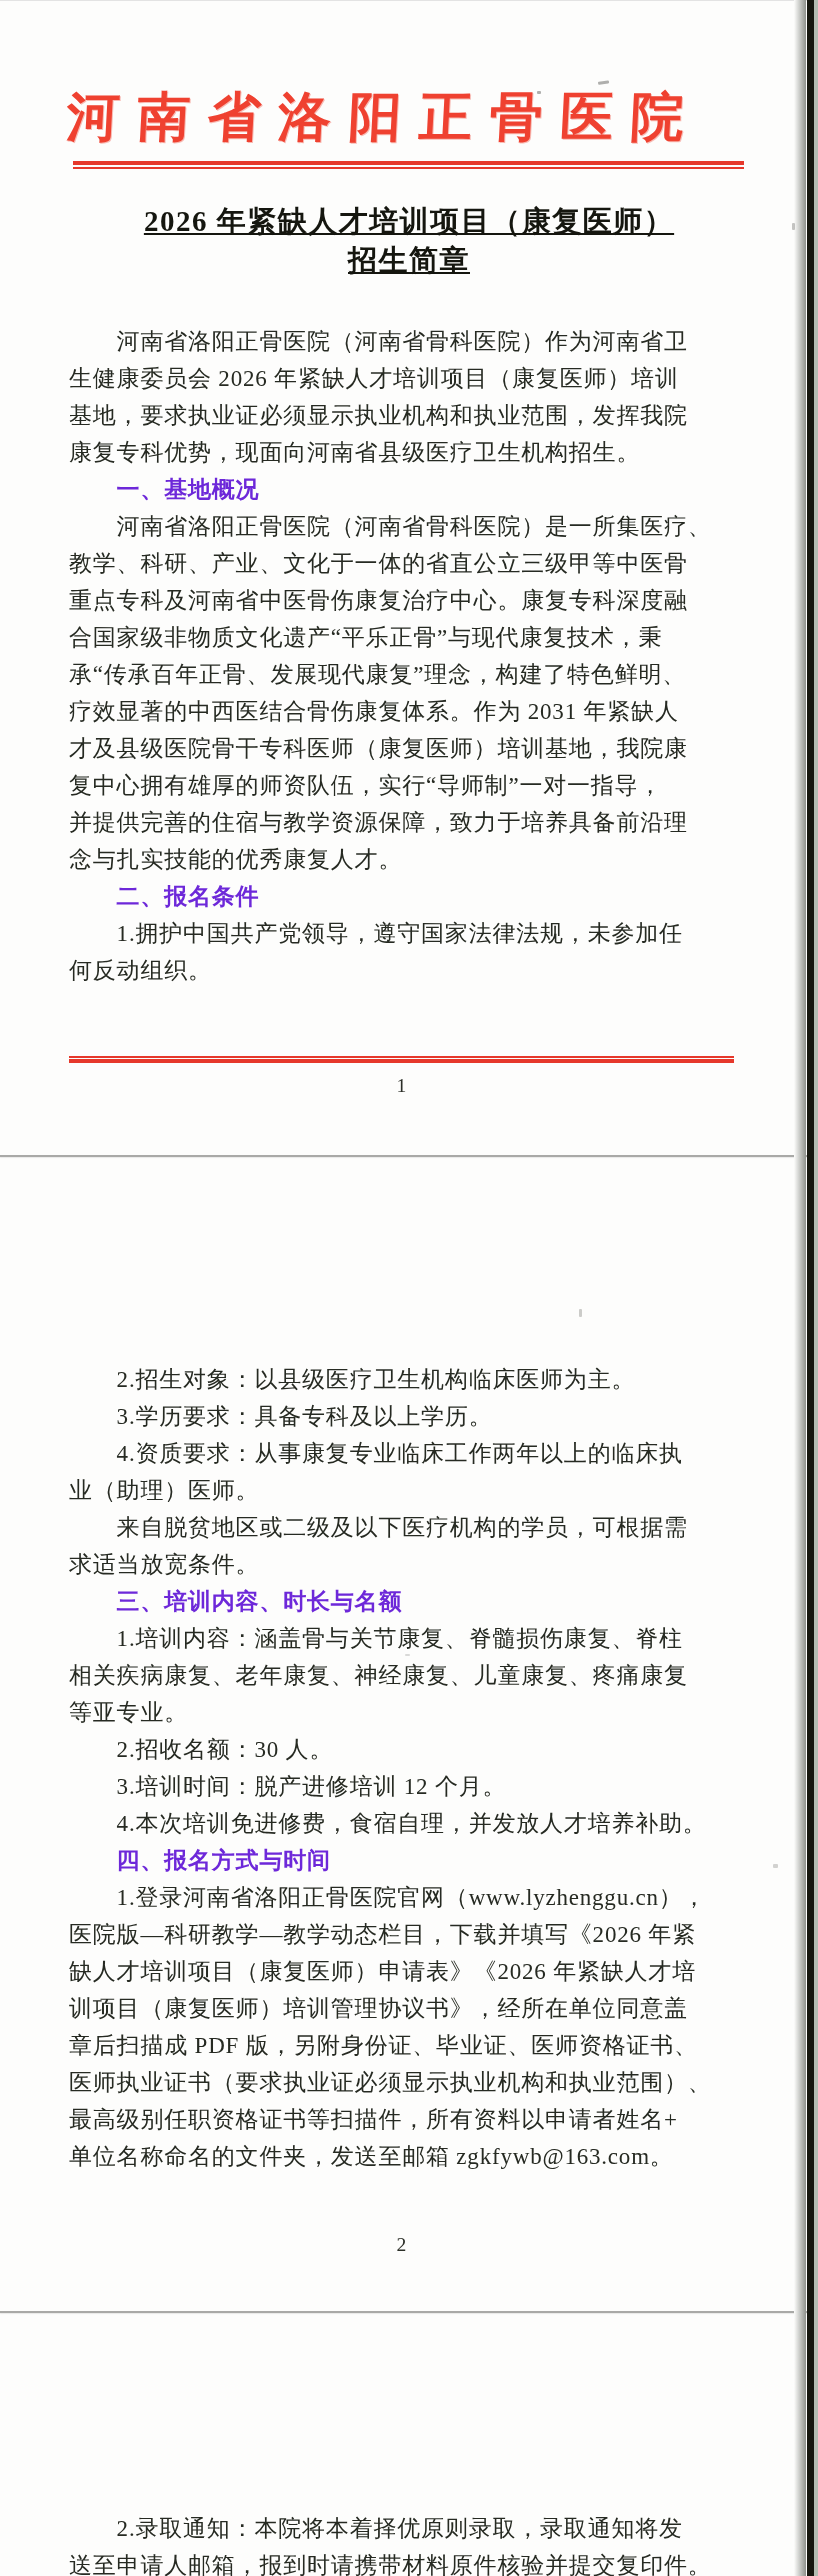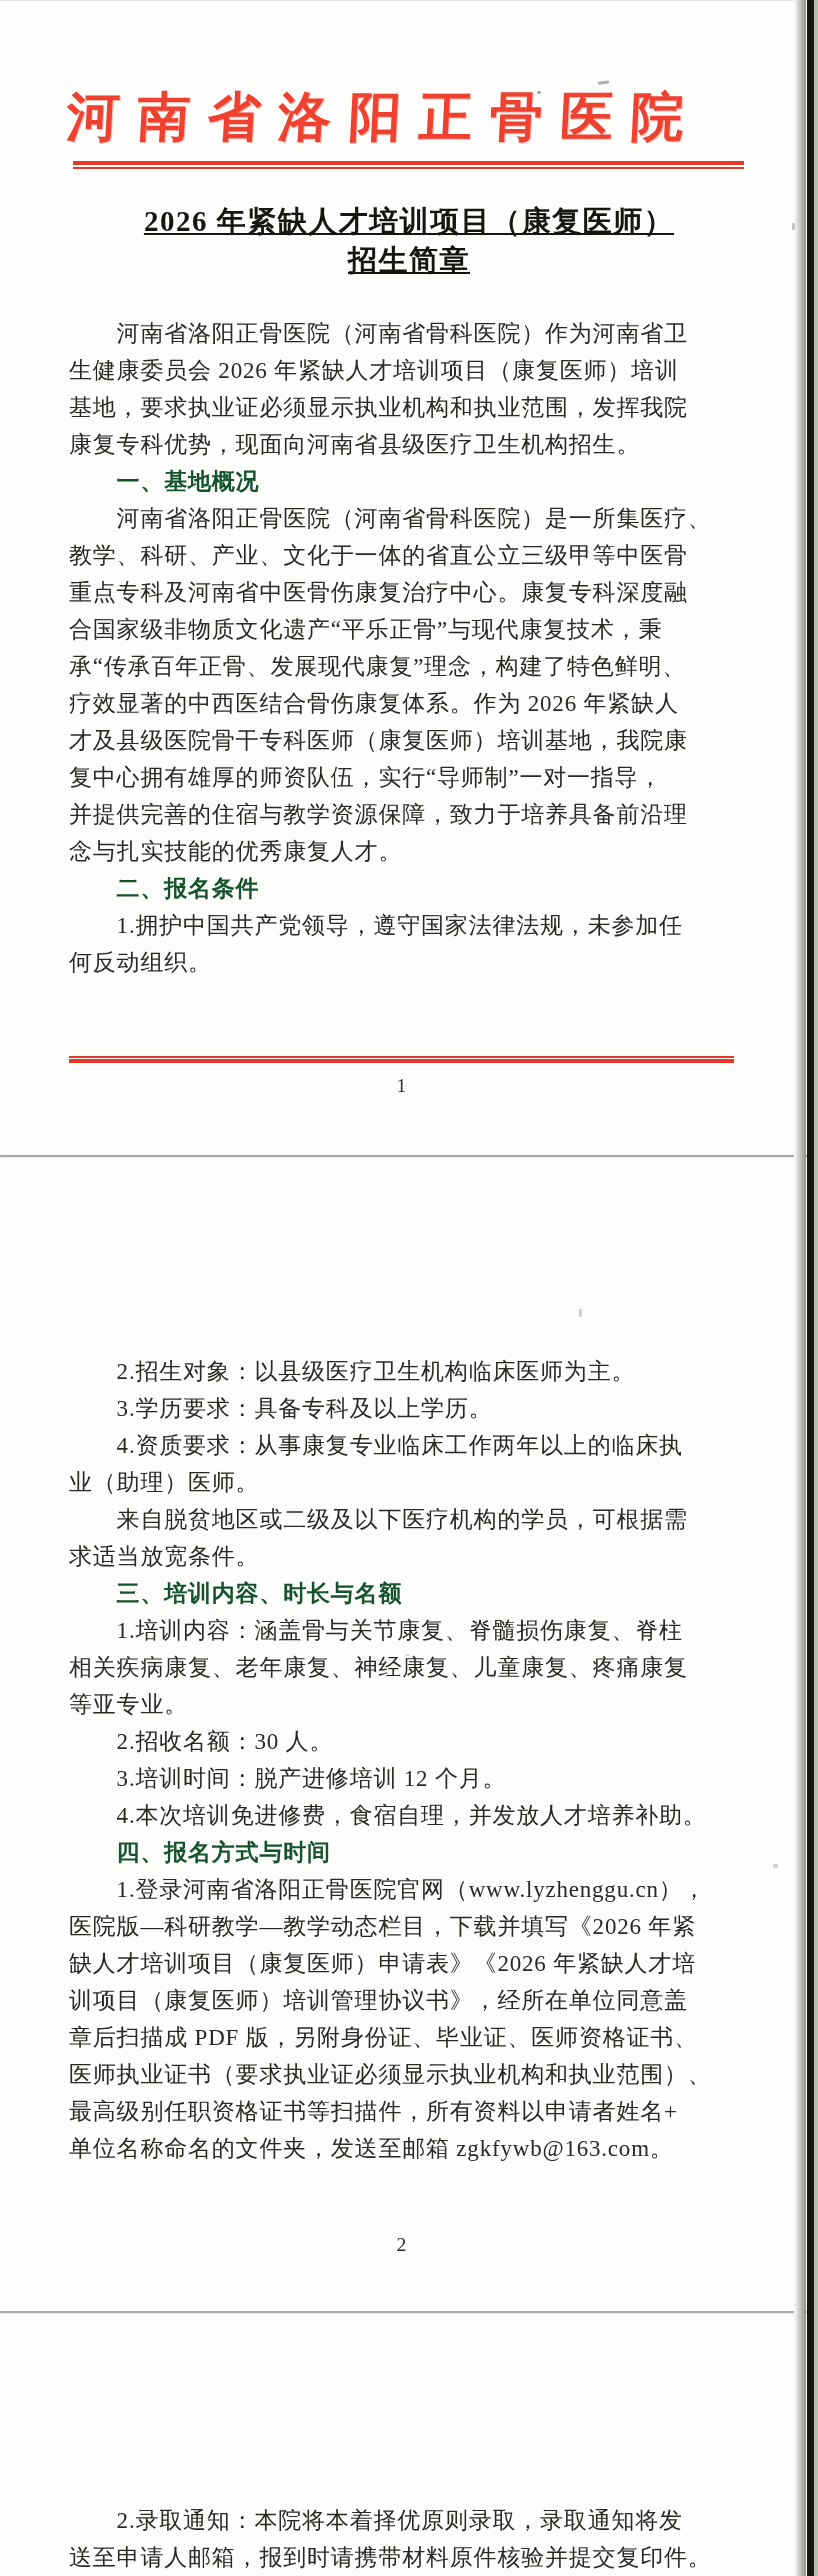--- a/index.html
+++ b/index.html
@@ -26,23 +26,23 @@
   .rule-h-thick{top:161px;left:73px;width:671px;height:3.6px;}
   .rule-h-thin{top:167px;left:73px;width:671px;height:1.5px;}
   .rule-f-thin{top:1056px;left:69px;width:665px;height:1.5px;}
   .rule-f-thick{top:1059px;left:69px;width:665px;height:4.1px;}
 
   .doc-title{position:absolute;top:202px;left:25px;width:768px;text-align:center;
     font-size:29px;font-weight:700;line-height:39px;letter-spacing:1.5px;color:#15160f;text-decoration:underline;}
 
   
   .textcol{position:absolute;left:69px;width:675px;font-size:23px;line-height:37px;
-           letter-spacing:0.8px;color:#262a22;}
+           letter-spacing:0.8px;color:#262a22;margin-top:8px;}
   .textcol .line{white-space:nowrap;height:37px;}
-  .textcol .line.bold{font-family:"Liberation Sans","DejaVu Sans",sans-serif;font-weight:700;color:#14532d;}
+  .textcol .line.bold{font-family:"Liberation Sans","DejaVu Sans",sans-serif;font-weight:700;color:#6d28d9;}
   .p1{top:315px;}
   .p2{top:1353px;}
   .p3{top:2502px;}
 
   .pageno{position:absolute;left:69px;width:665px;text-align:center;font-size:19.6px;color:#2c2f28;}
   .p1n{top:1075px;}
   .p2n{top:2234px;}
 
   
   .speck{position:absolute;background:#6f6f6b;opacity:.55;border-radius:1px;}
@@ -72,21 +72,21 @@
   <div class="line">　　河南省洛阳正骨医院（河南省骨科医院）作为河南省卫</div>
       <div class="line">生健康委员会 2026 年紧缺人才培训项目（康复医师）培训</div>
       <div class="line">基地，要求执业证必须显示执业机构和执业范围，发挥我院</div>
       <div class="line">康复专科优势，现面向河南省县级医疗卫生机构招生。</div>
       <div class="line bold">　　一、基地概况</div>
       <div class="line">　　河南省洛阳正骨医院（河南省骨科医院）是一所集医疗、</div>
       <div class="line">教学、科研、产业、文化于一体的省直公立三级甲等中医骨</div>
       <div class="line">重点专科及河南省中医骨伤康复治疗中心。康复专科深度融</div>
       <div class="line">合国家级非物质文化遗产“平乐正骨”与现代康复技术，秉</div>
       <div class="line">承“传承百年正骨、发展现代康复”理念，构建了特色鲜明、</div>
-      <div class="line">疗效显著的中西医结合骨伤康复体系。作为 2026 年紧缺人</div>
+      <div class="line">疗效显著的中西医结合骨伤康复体系。作为 2031 年紧缺人</div>
       <div class="line">才及县级医院骨干专科医师（康复医师）培训基地，我院康</div>
       <div class="line">复中心拥有雄厚的师资队伍，实行“导师制”一对一指导，</div>
       <div class="line">并提供完善的住宿与教学资源保障，致力于培养具备前沿理</div>
       <div class="line">念与扎实技能的优秀康复人才。</div>
       <div class="line bold">　　二、报名条件</div>
       <div class="line">　　1.拥护中国共产党领导，遵守国家法律法规，未参加任</div>
       <div class="line">何反动组织。</div>
     </div>
   <div class="rule rule-f-thin"></div>
   <div class="rule rule-f-thick"></div>

